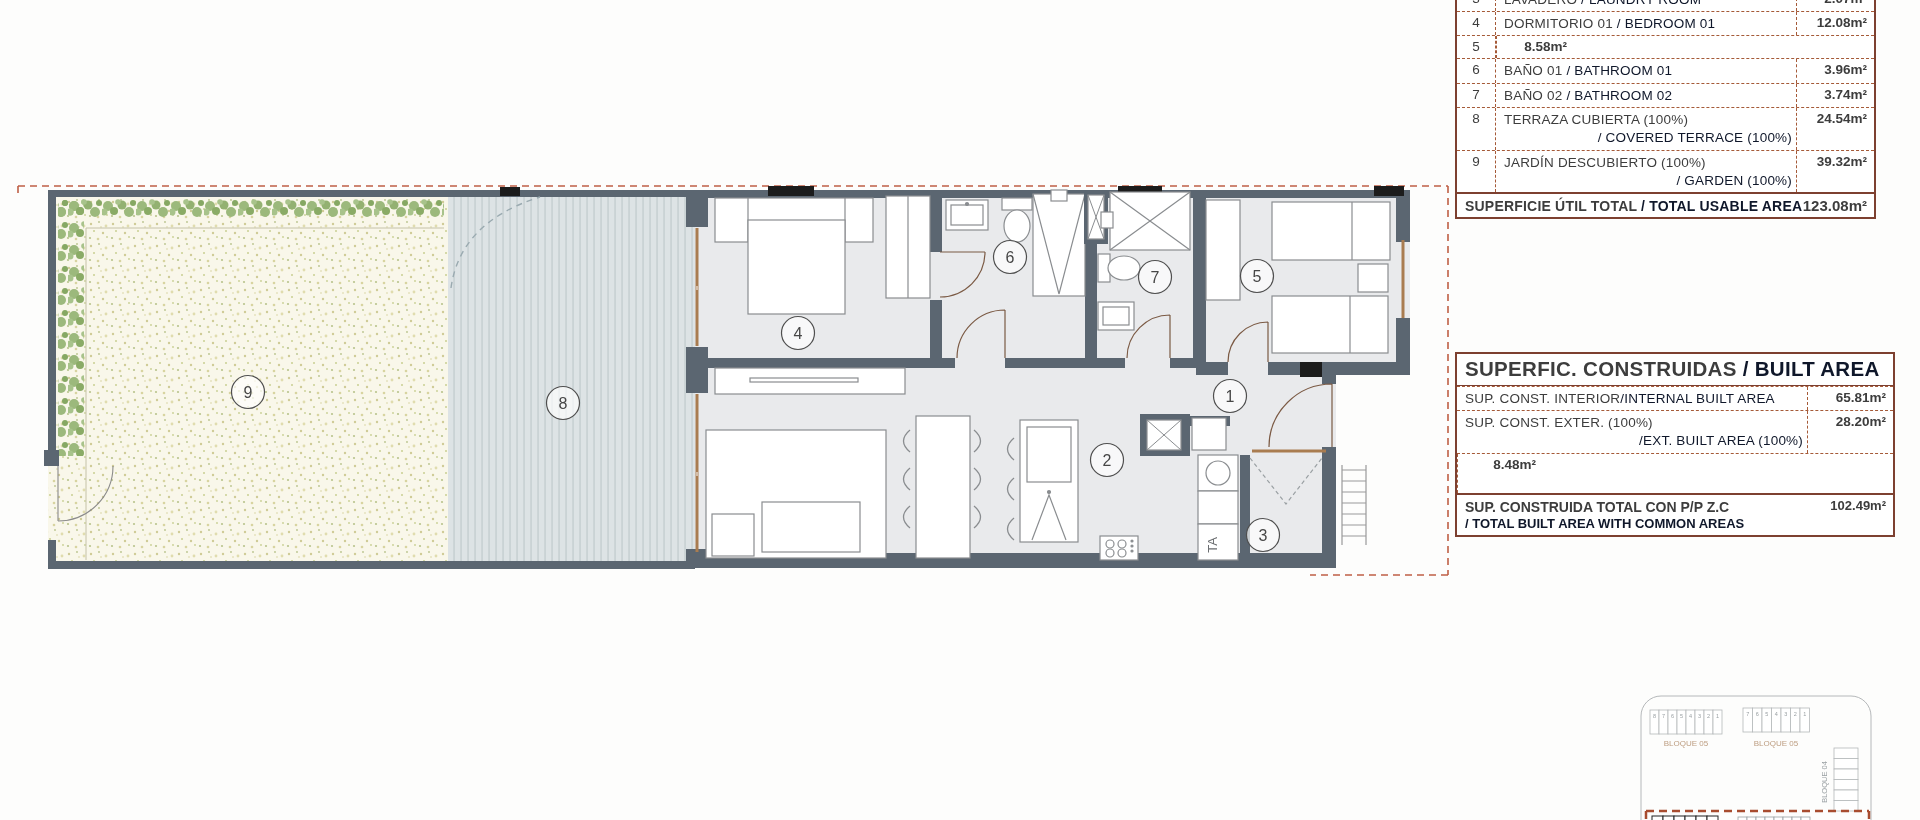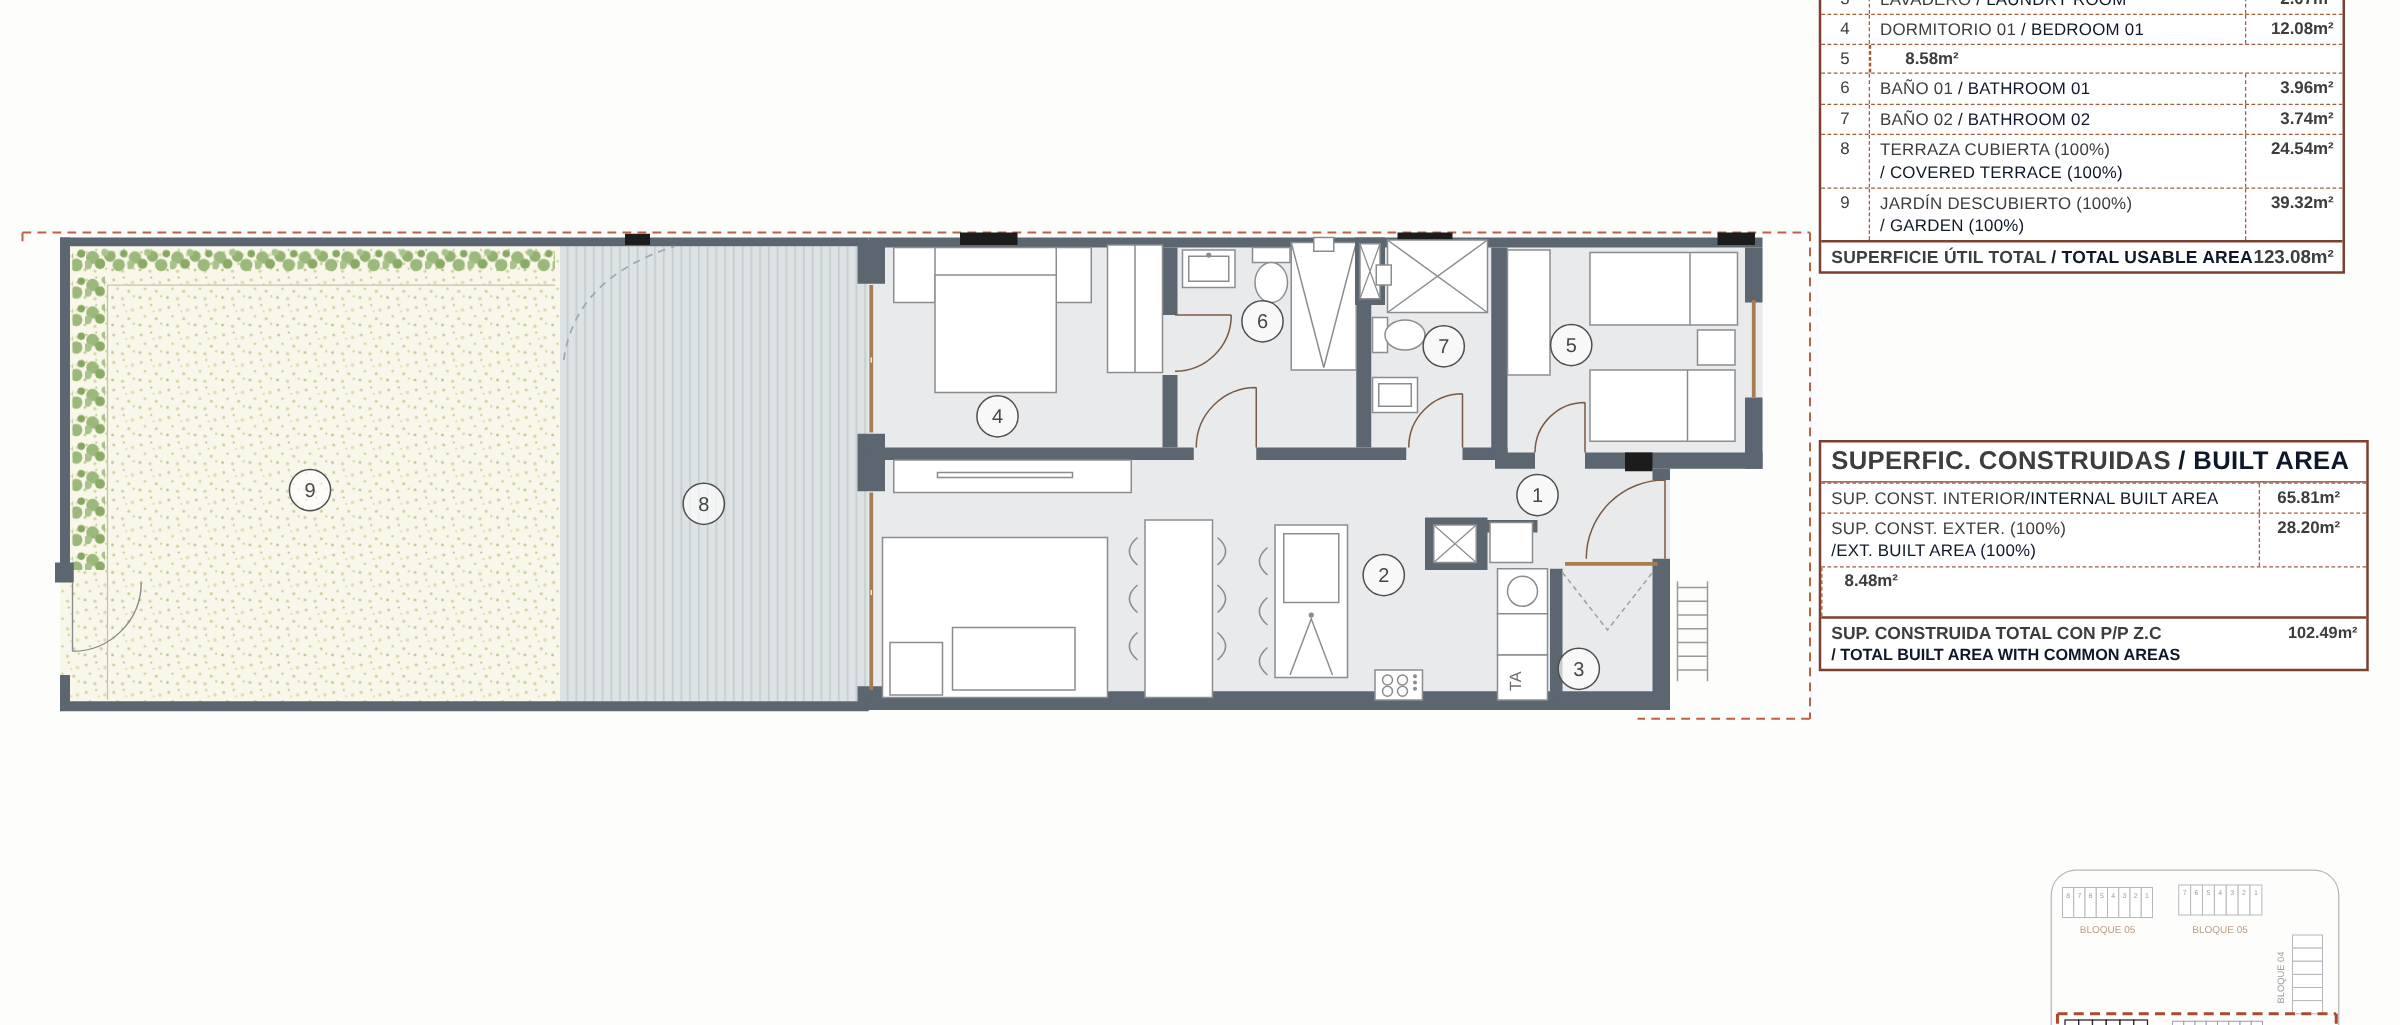--- a/index.html
+++ b/index.html
@@ -12,29 +12,29 @@
   .t1{left:1455px;top:-14px;width:421px;}
   .t2{left:1455px;top:352px;width:440px;}
   .tr{display:flex;border-top:1px dashed #a55a38;align-items:flex-start;box-sizing:border-box;}
   .tr:first-child{border-top:none;}
   .td-num{width:38px;text-align:center;border-right:1px dashed #a55a38;font-size:13.5px;
           padding-top:3px;align-self:stretch;flex:none;}
   .td-name{flex:1;padding:3px 4px 2px 8px;font-size:13.5px;letter-spacing:.2px;line-height:1.35;}
   .td-val{width:78px;border-left:1px dashed #a55a38;text-align:right;font-weight:bold;
           font-size:13.5px;padding:3px 7px 0 0;align-self:stretch;flex:none;box-sizing:border-box;}
   .en{color:#0f172a;}
-  .stack .en{display:block;}
+  .stack .en{display:block;text-align:right;}
   .h24{min-height:23px;} .h43{min-height:43px;} .h42{min-height:42px;}
   .t-total{display:flex;border-top:2px solid #7d4030;padding:3px 7px 3px 8px;align-items:baseline;}
   .t-total .lbl{flex:1;font-weight:bold;font-size:14px;letter-spacing:.2px;}
   .t-total .val{font-weight:bold;font-size:15px;text-align:center;}
   .t2-head{padding:3px 8px 4px 8px;font-size:20.5px;font-weight:bold;letter-spacing:.3px;
            border-bottom:1px solid #7d4030;}
   .t2 .td-name{font-size:13.5px;}
-  .t2 .td-val{width:86px;text-align:center;}
+  .t2 .td-val{width:86px;}
   .t2-total{border-top:2px solid #7d4030;padding:3px 7px 4px 8px;position:relative;}
   .t2-total .lbl{font-weight:bold;font-size:14px;}
   .t2-total .val{position:absolute;right:7px;top:3px;font-weight:bold;font-size:13px;text-align:right;}
   .t2-total .en{display:block;font-weight:bold;font-size:13px;}
 </style>
 </head>
 <body>
 
 <div id="canvas">
 

